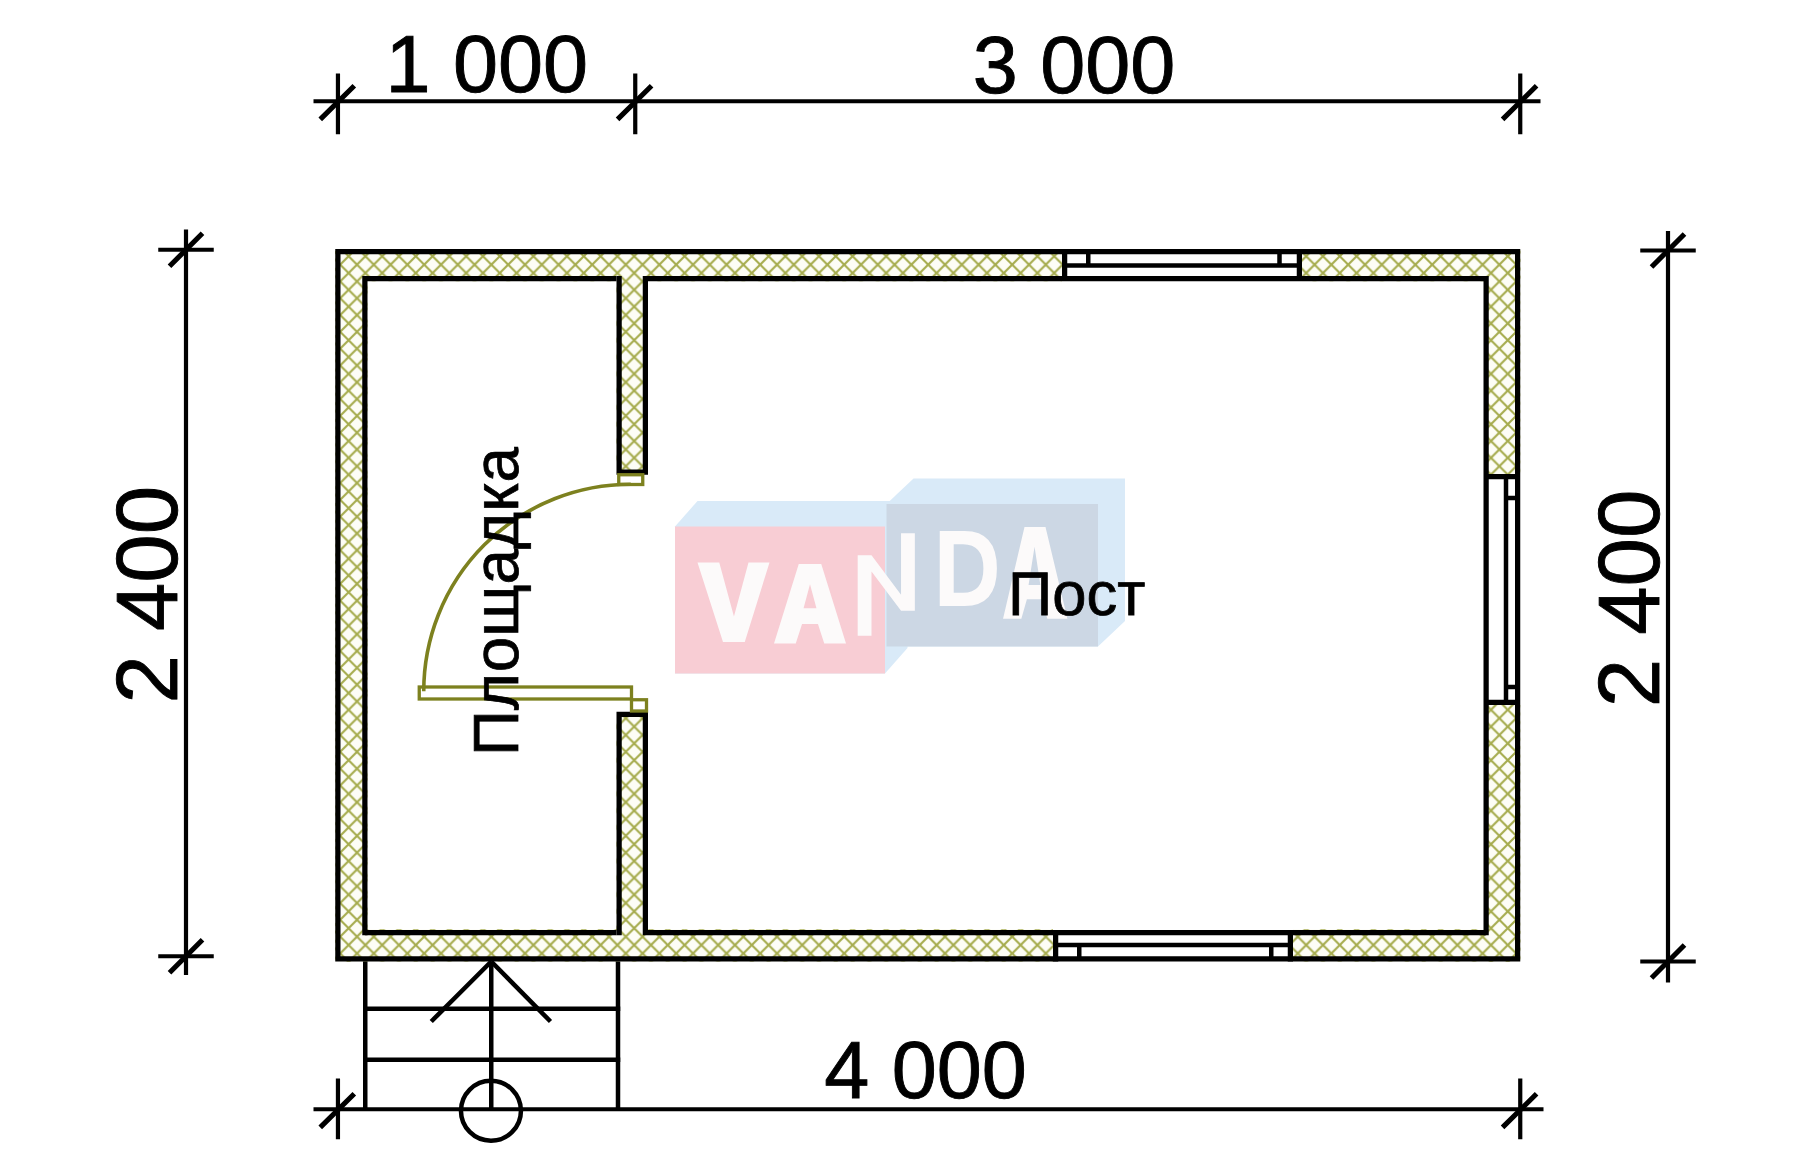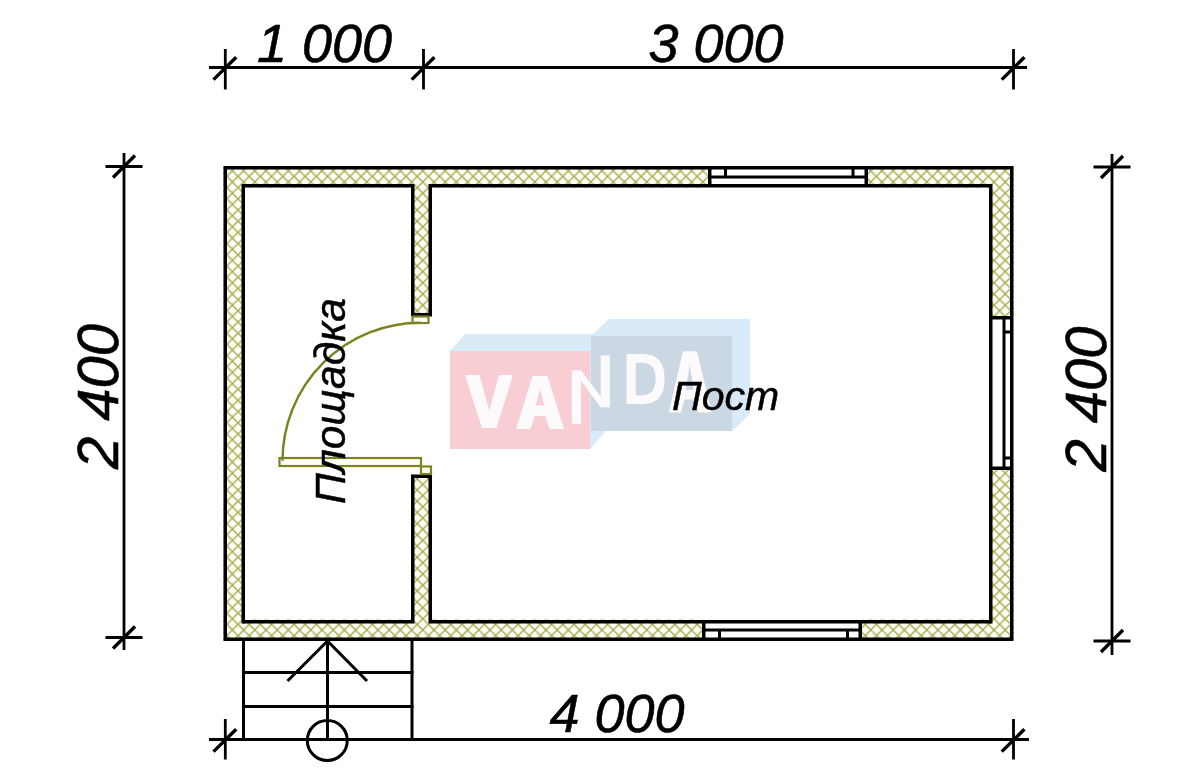--- a/index.html
+++ b/index.html
@@ -1,16 +1,16 @@
 <!DOCTYPE html>
 <html><head>
 <meta charset="utf-8">
 <style>
   html,body{margin:0;padding:0;background:#ffffff;}
-  .page{width:1200px;height:772px;position:relative;background:#ffffff;overflow:hidden;font-style:italic;}
+  .page{width:1200px;height:772px;position:relative;background:#ffffff;overflow:hidden;}
   svg{display:block;}
   text{font-family:"Liberation Sans", sans-serif;}
 </style>
 </head>
 <body>
 <div class="page">
 <svg width="1200" height="772" viewBox="0 0 1200 772" xmlns="http://www.w3.org/2000/svg">
 <defs>
   <pattern id="hatch" width="11.2" height="11.2" patternUnits="userSpaceOnUse">
     <rect width="11.2" height="11.2" fill="#fdfdf6"></rect>

